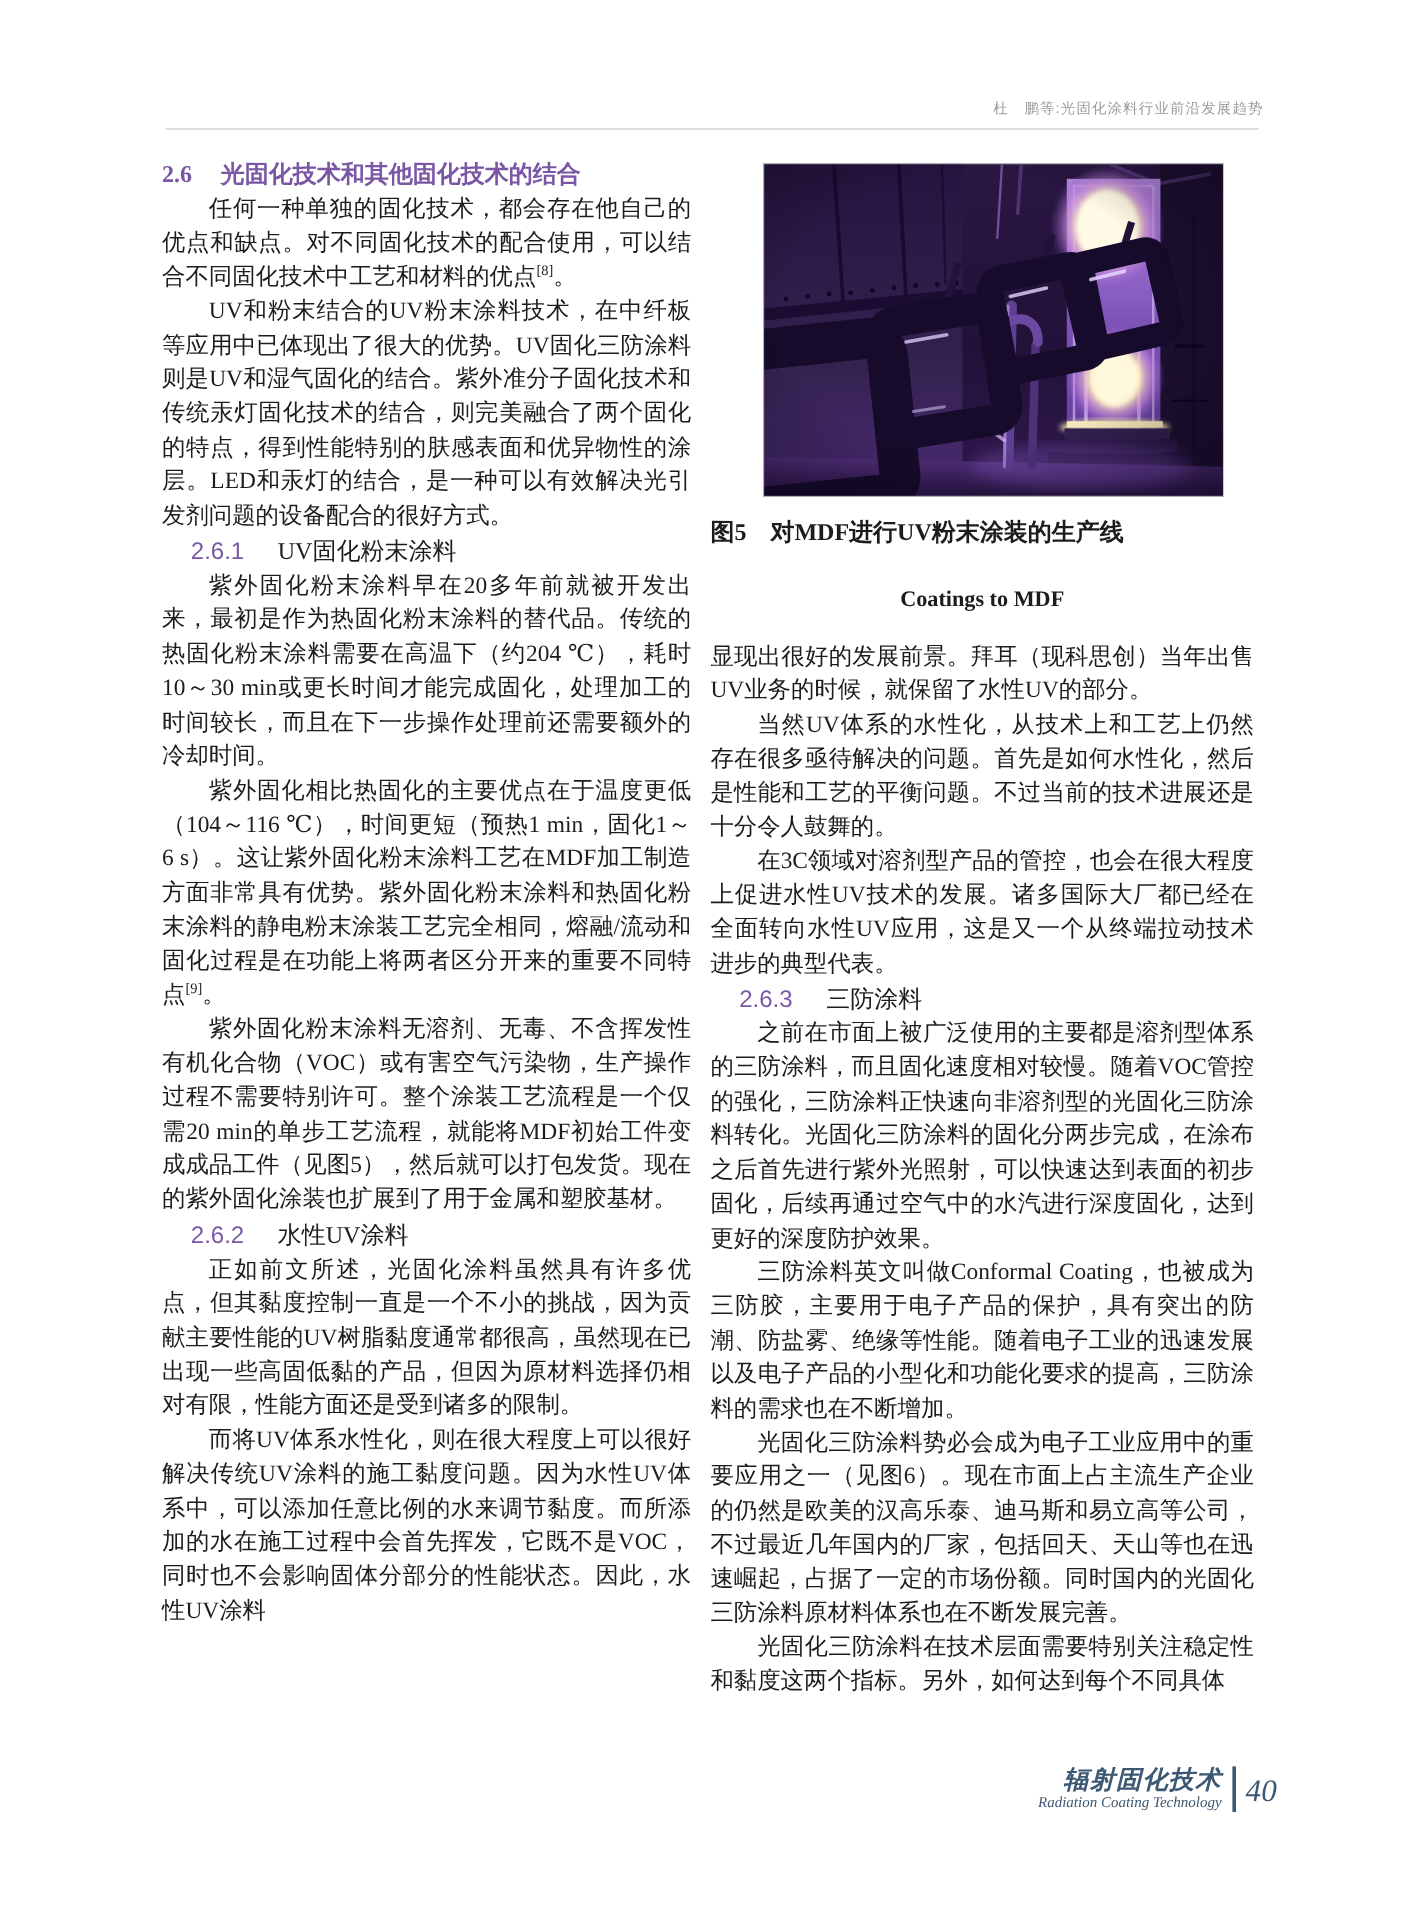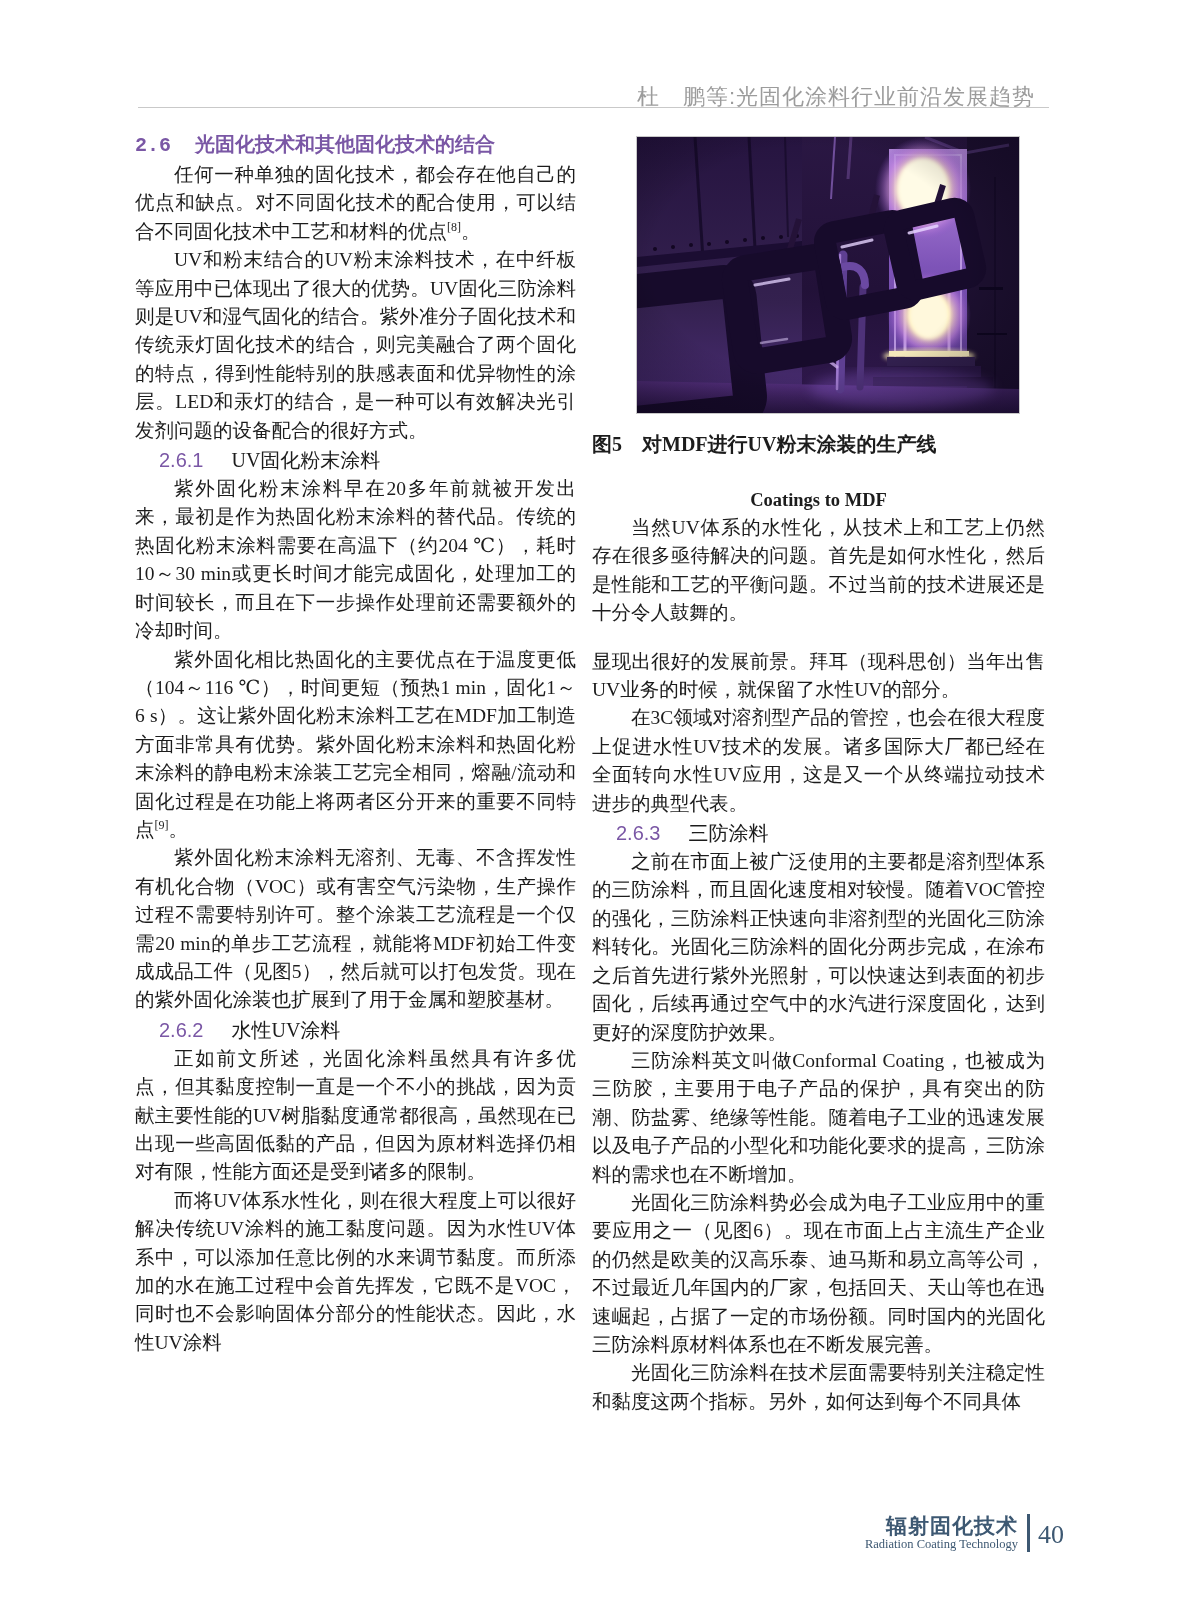--- a/index.html
+++ b/index.html
@@ -8,38 +8,38 @@
     --header-gray:#9c9c9c;
   }
   html,body{margin:0;padding:0;background:#e9e9e9;}
   .page{
     position:relative;width:1187px;height:1600px;margin:0 auto;
     background:#ffffff;overflow:hidden;color:#1c1c1c;
     font-family:"Liberation Serif","DejaVu Serif",serif;
   }
   
   .running-head{
-    position:absolute;top:82px;left:124px;width:911px;
+    position:absolute;top:82px;left:142px;width:911px;
     text-align:right;font-family:"Liberation Sans","DejaVu Sans",sans-serif;
-    font-size:22px;color:var(--header-gray);letter-spacing:1px;
+    font-size:12px;color:var(--header-gray);letter-spacing:1px;
   }
   .head-rule{
     position:absolute;top:107px;left:138px;width:911px;height:0;
     border-top:1px solid #c9c9c9;
   }
   
   .col{position:absolute;top:131px;font-size:19.5px;line-height:28.4px;text-align:justify;}
   .col-left{left:135px;width:441px;}
   .col-right{left:592px;width:453px;}
   .para{margin:0;text-indent:2em;}
   .para.no-indent{text-indent:0;}
   sup.ref{font-size:12px;line-height:0;vertical-align:super;}
   
   .h-main{
-    margin:0;font-family:Liberation Mono, monospace;
+    margin:0;font-family:Liberation Serif, serif;
     font-weight:bold;font-size:20px;color:var(--heading-purple);
     line-height:30px;text-align:left;text-indent:0;
   }
   .h-main .h-num{margin-right:1.2em;}
   .h-sub{
     margin:0;font-size:20px;line-height:30px;text-align:left;text-indent:0;
   }
   .h-sub .h-num{
     font-family:"Liberation Sans","DejaVu Sans",sans-serif;
     color:var(--heading-purple);margin-right:1.4em;margin-left:24px;
@@ -56,22 +56,23 @@
     margin:16px 0 0 0;text-align:left;font-weight:bold;font-size:20px;
     line-height:28px;text-indent:0;
   }
   .cap-en{
     margin:2px 0 0 0;text-align:center;font-weight:bold;font-size:18.5px;
     line-height:27px;text-indent:0;
   }
   .first-after-figure{margin-top:20px;}
   
   .footer{
-    position:absolute;left:860px;top:1514px;display:flex;align-items:flex-start;
+    position:absolute;left:860px;top:1472px;display:flex;align-items:flex-start;
     color:var(--footer-blue);
+    font-style:italic;
   }
   .footer-names{width:158px;text-align:right;}
   .footer-zh{
     font-family:"Liberation Sans","DejaVu Sans",sans-serif;
     font-weight:bold;font-size:21px;line-height:23px;letter-spacing:1px;
   }
   .footer-en{
     font-family:"Liberation Serif","DejaVu Serif",serif;
     font-size:12.5px;line-height:14px;
   }
@@ -233,22 +234,22 @@
             <path d="M124 206 l26 -4" stroke-width="2.5" opacity="0.5"></path>
           </g>
 
           <rect width="382" height="276" fill="url(#vigG)"></rect>
         </svg>
       </div>
       <p class="cap-zh">图5　对MDF进行UV粉末涂装的生产线</p>
       <p class="cap-en"><br><span>Coatings to MDF</span></p>
     </div>
 
+    <p class="para no-indent first-after-figure">显现出很好的发展前景。拜耳（现科思创）当年出售UV业务的时候，就保留了水性UV的部分。</p>
     <p class="para">当然UV体系的水性化，从技术上和工艺上仍然存在很多亟待解决的问题。首先是如何水性化，然后是性能和工艺的平衡问题。不过当前的技术进展还是十分令人鼓舞的。</p>
-    <p class="para no-indent first-after-figure">显现出很好的发展前景。拜耳（现科思创）当年出售UV业务的时候，就保留了水性UV的部分。</p>
     <p class="para">在3C领域对溶剂型产品的管控，也会在很大程度上促进水性UV技术的发展。诸多国际大厂都已经在全面转向水性UV应用，这是又一个从终端拉动技术进步的典型代表。</p>
 
     <p class="h-sub"><span class="h-num">2.6.3</span><span class="h-title">三防涂料</span></p>
 
     <p class="para">之前在市面上被广泛使用的主要都是溶剂型体系的三防涂料，而且固化速度相对较慢。随着VOC管控的强化，三防涂料正快速向非溶剂型的光固化三防涂料转化。光固化三防涂料的固化分两步完成，在涂布之后首先进行紫外光照射，可以快速达到表面的初步固化，后续再通过空气中的水汽进行深度固化，达到更好的深度防护效果。</p>
     <p class="para">三防涂料英文叫做Conformal Coating，也被成为三防胶，主要用于电子产品的保护，具有突出的防潮、防盐雾、绝缘等性能。随着电子工业的迅速发展以及电子产品的小型化和功能化要求的提高，三防涂料的需求也在不断增加。</p>
     <p class="para">光固化三防涂料势必会成为电子工业应用中的重要应用之一（见图6）。现在市面上占主流生产企业的仍然是欧美的汉高乐泰、迪马斯和易立高等公司，不过最近几年国内的厂家，包括回天、天山等也在迅速崛起，占据了一定的市场份额。同时国内的光固化三防涂料原材料体系也在不断发展完善。</p>
     <p class="para">光固化三防涂料在技术层面需要特别关注稳定性和黏度这两个指标。另外，如何达到每个不同具体</p>
   </div>
 

